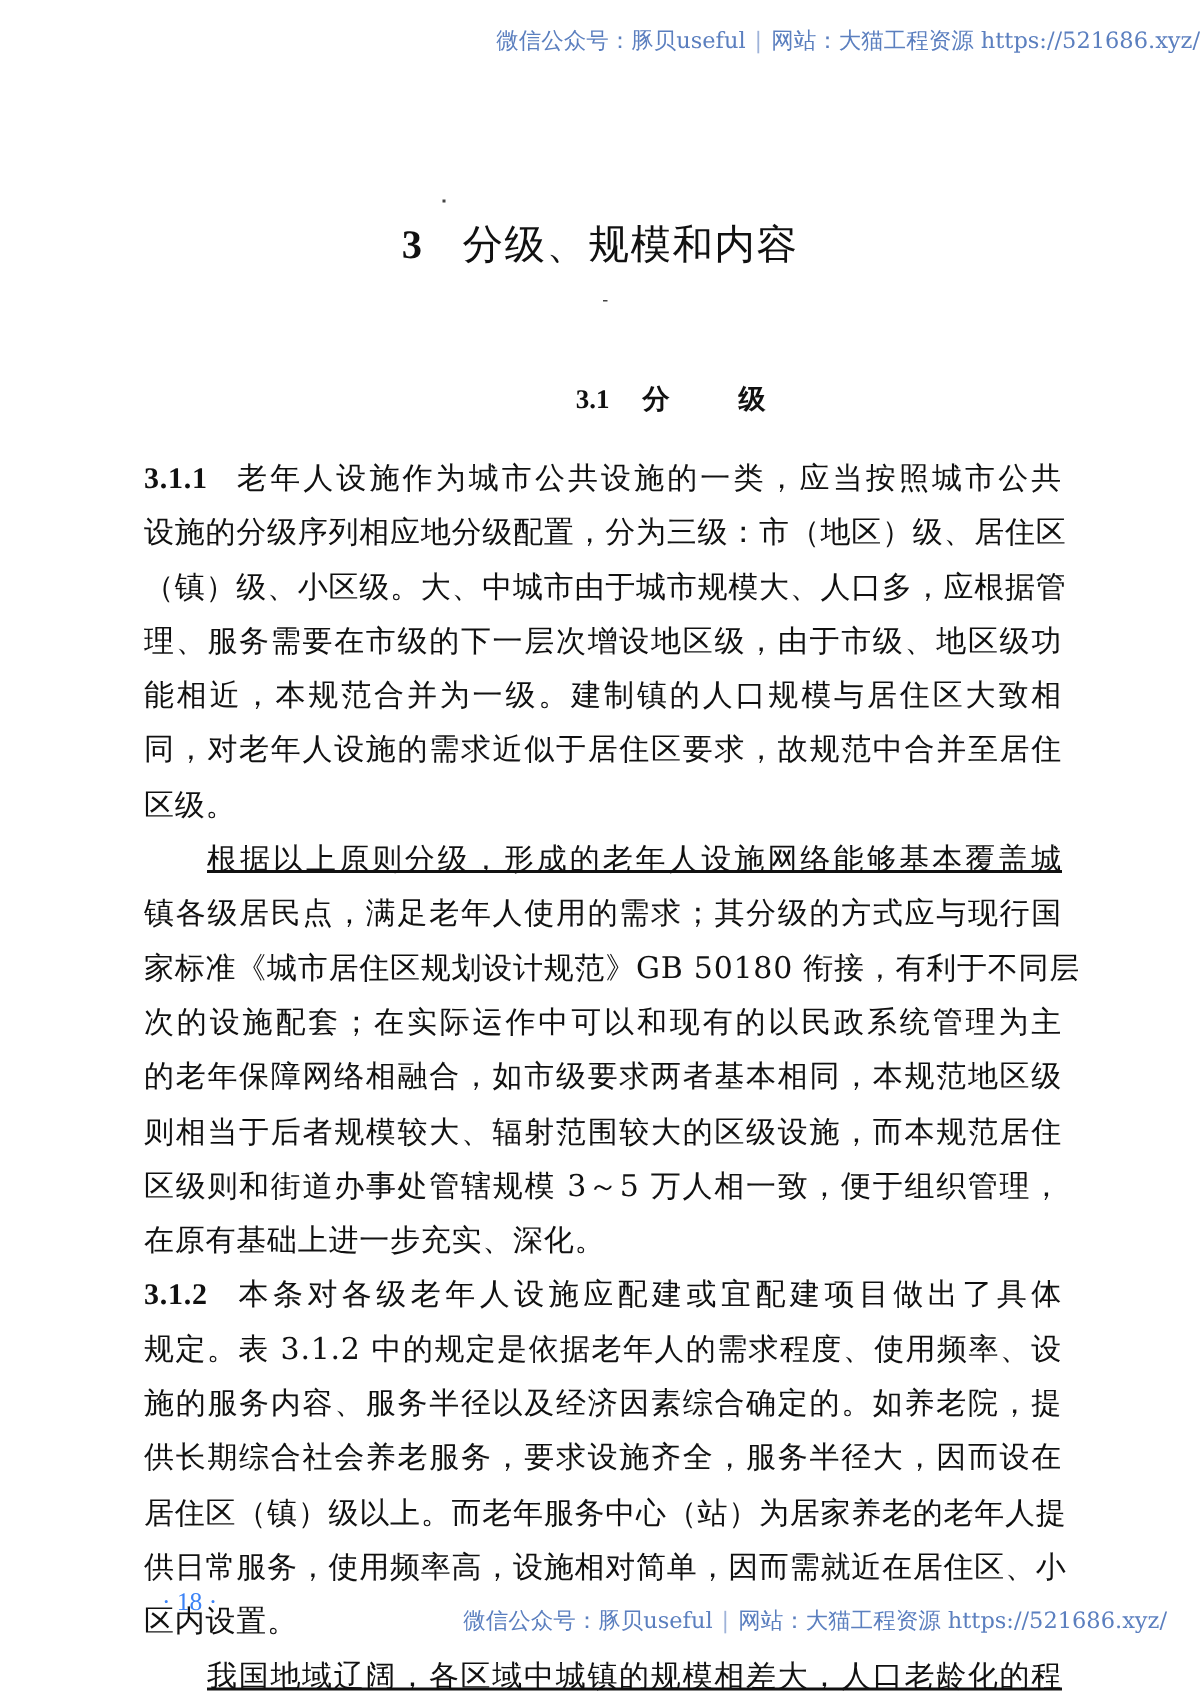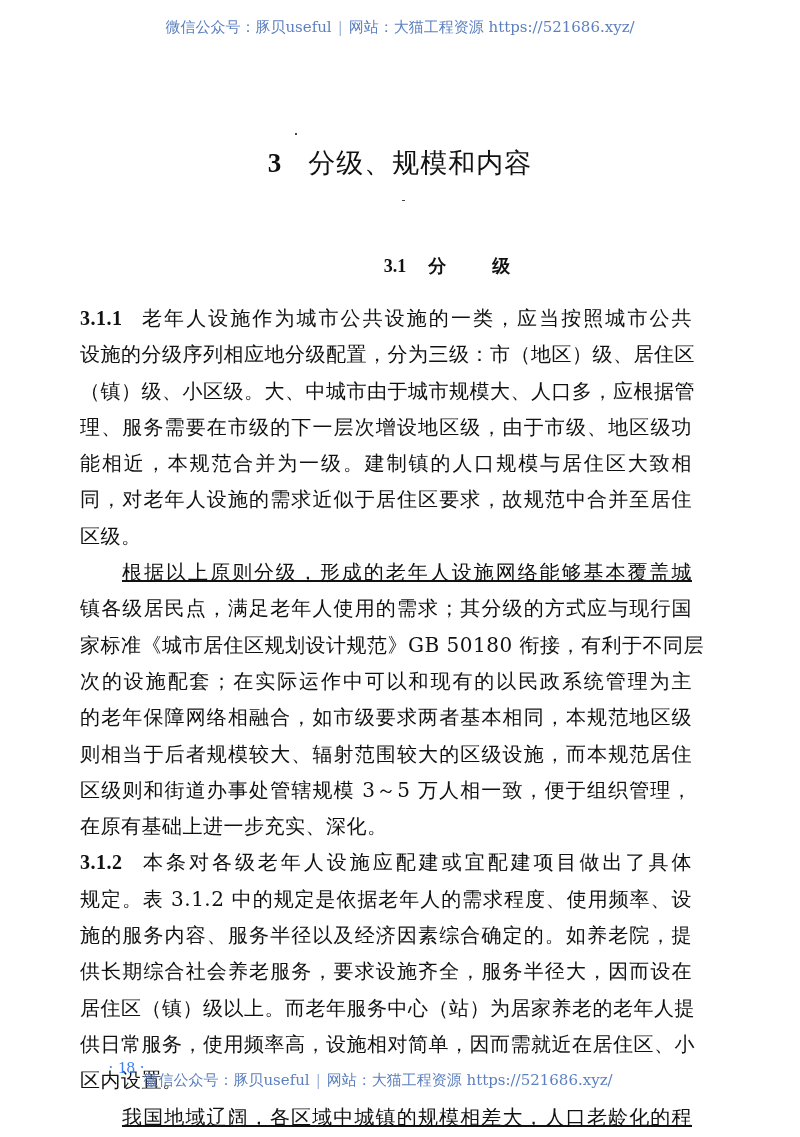--- a/index.html
+++ b/index.html
@@ -12,21 +12,21 @@
       height: 1137px;
       position: relative;
       overflow: hidden;
       font-family: "DejaVu Serif", "Liberation Serif", serif;
       color: #111111;
     }
     .watermark {
       position: absolute;
       left: 0;
       width: 800px;
-      text-align: center;
+      text-align: right;
       font-family: "DejaVu Serif", "Liberation Serif", serif;
       font-size: 15px;
       color: #5b7fbf;
       white-space: nowrap;
       letter-spacing: 0px;
     }
     .watermark.top { top: 18px; }
     .watermark.bottom { top: 1071px; left: -22px; }
     .wm-sep { color: #9fb3d9; margin: 0 6px; }
 
@@ -57,21 +57,21 @@
       padding-left: 47px;
     }
     .section-title .sec-num {
       font-family: "Liberation Serif", serif;
       margin-right: 22px;
     }
     .section-title .sec-gap { display: inline-block; width: 46px; }
 
     .body-text {
       position: absolute;
-      left: 80px;
+      left: 96px;
       top: 300px;
       width: 612px;
     }
     .line {
       height: 36.3px;
       line-height: 36.3px;
       font-size: 20px;
       white-space: nowrap;
       text-align: justify;
       text-align-last: justify;

